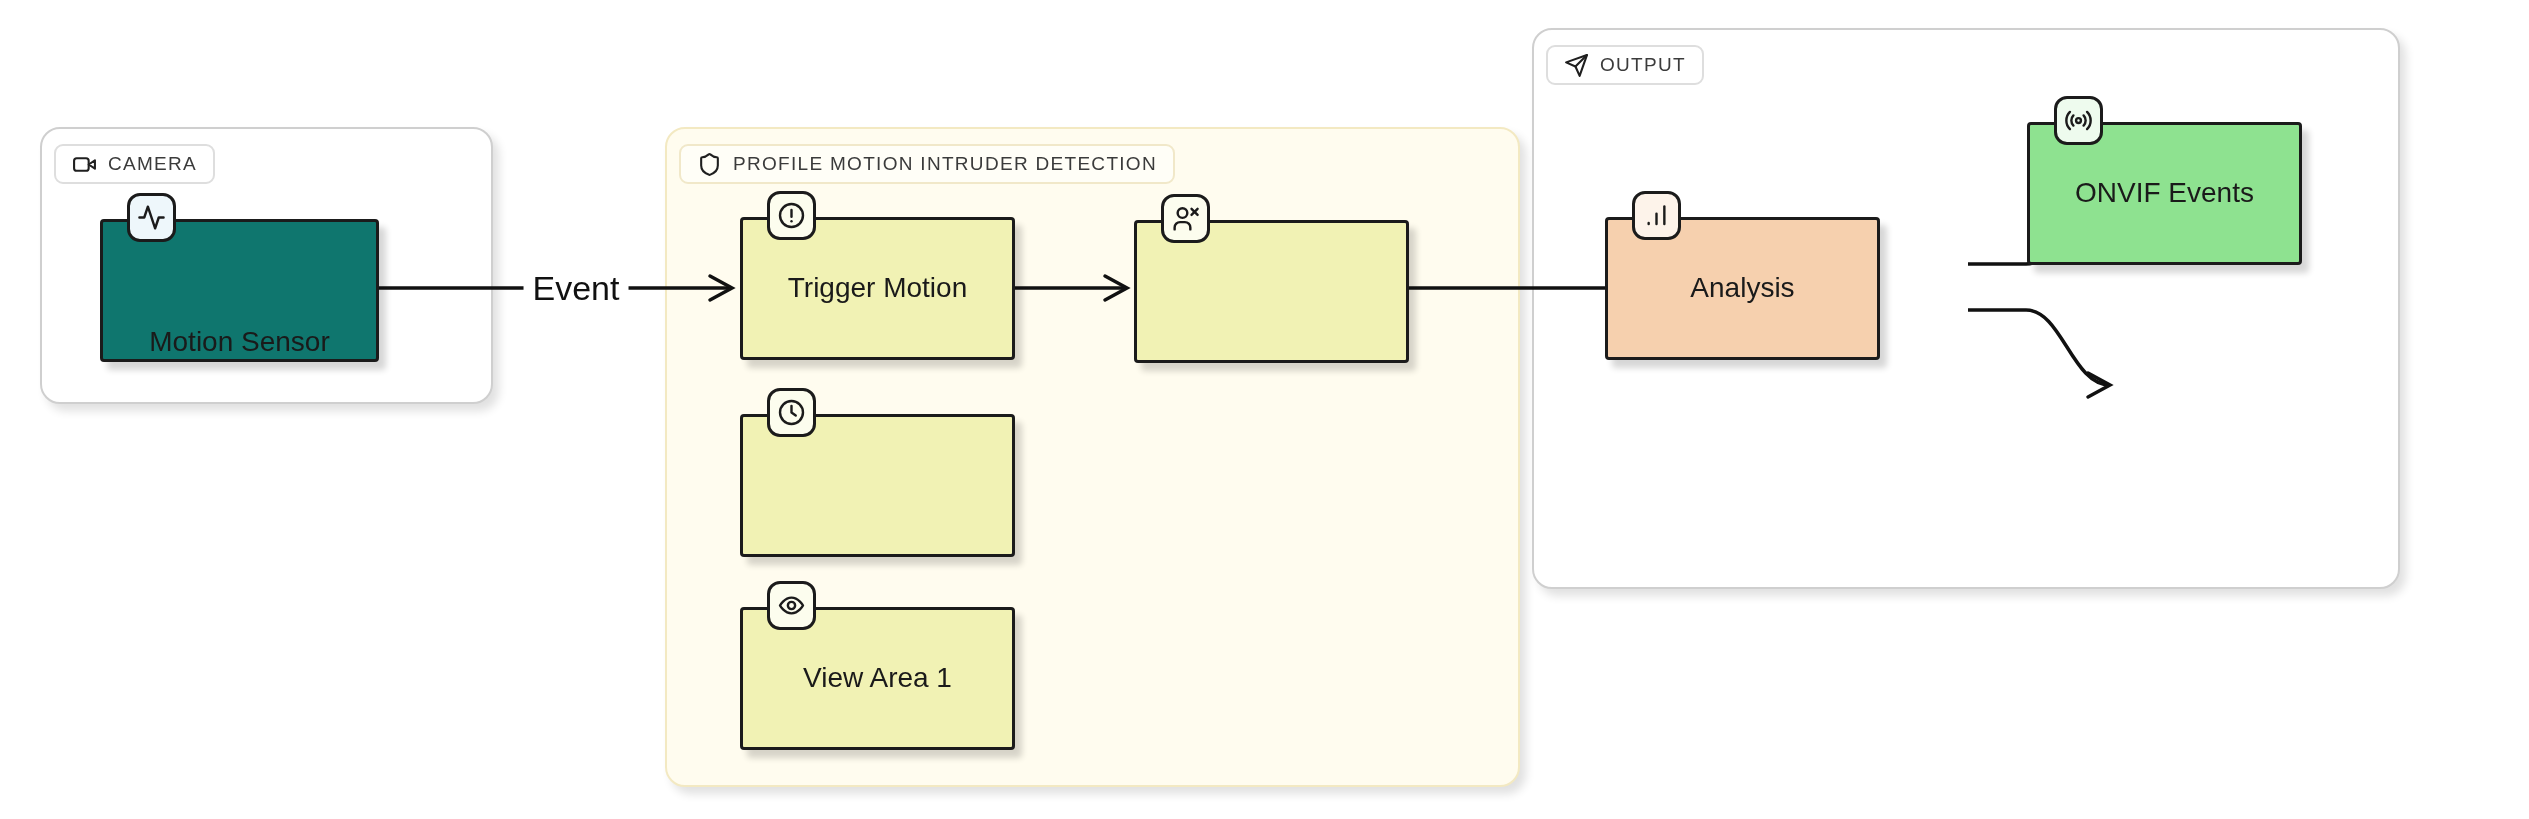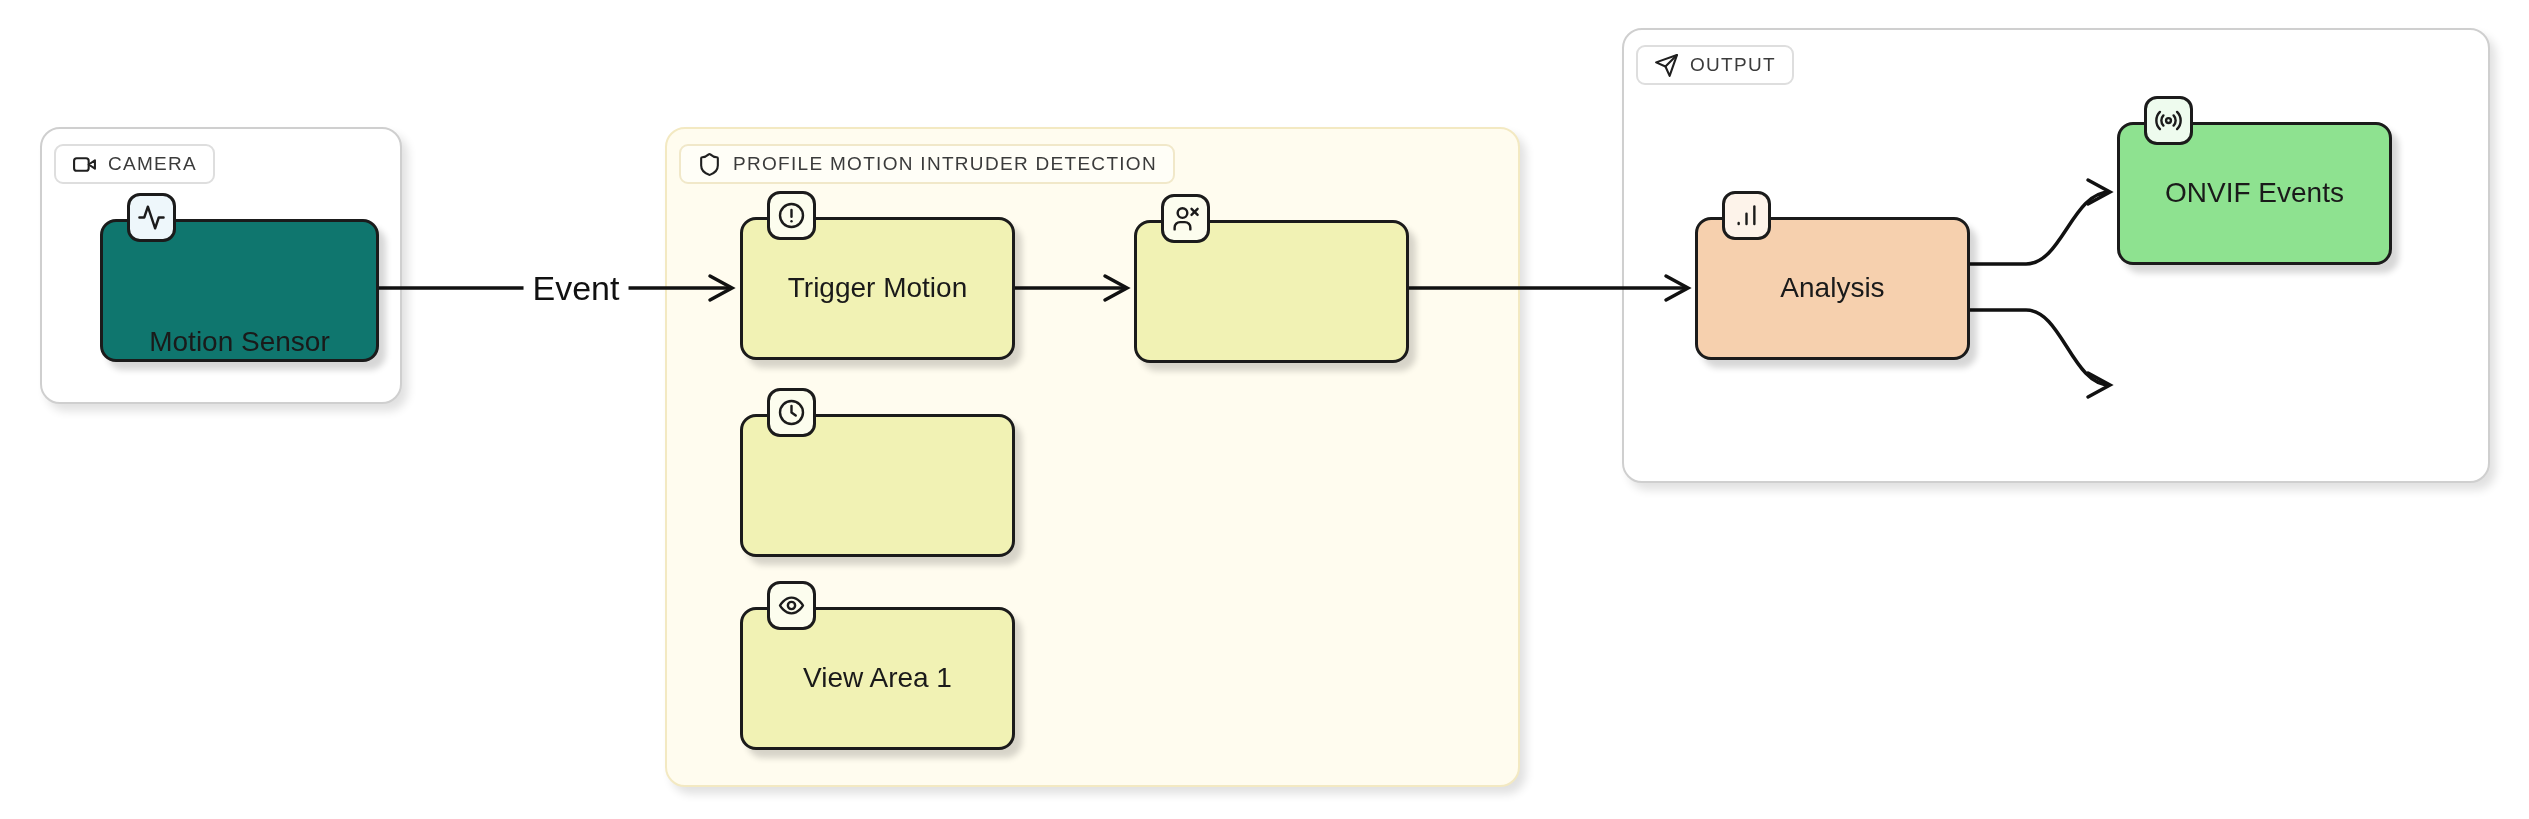--- a/index.html
+++ b/index.html
@@ -19,23 +19,23 @@
     position: absolute;
     border-radius: 20px;
     border: 2.5px solid #cfcfcf;
     background: #ffffff;
     box-shadow: 6px 7px 10px rgba(0,0,0,0.12);
   }
   .group.profile {
     border-color: #f3e9c2;
     background: #fffcef;
   }
-  .group-camera  { left: 40px;   top: 127px; width: 362px; height: 277px; }
+  .group-camera  { left: 40px;   top: 127px; width: 453px; height: 277px; }
   .group-profile { left: 665px;  top: 127px; width: 855px; height: 660px; }
-  .group-output  { left: 1622px; top: 28px;  width: 868px; height: 455px; }
+  .group-output  { left: 1532px; top: 28px;  width: 868px; height: 561px; }
 
   .group-badge {
     position: absolute;
     left: 12px; top: 15px;
     height: 40px;
     display: inline-flex;
     align-items: center;
     gap: 11px;
     padding: 0 16px;
     background: #ffffff;
@@ -53,21 +53,21 @@
     letter-spacing: 1.3px;
     color: #3b3b3b;
   }
 
   
   .node {
     position: absolute;
     width: 275px;
     height: 143px;
     border: 3px solid #1b1b1b;
-    border-radius: 16px;
+    border-radius: 4px;
     box-shadow: 7px 8px 6px rgba(0,0,0,0.16);
     display: flex;
     align-items: center;
     justify-content: center;
     z-index: 3;
   }
   .node .node-label {
     font-size: 28px;
     line-height: 1.22;
     color: #1a1a1a;

